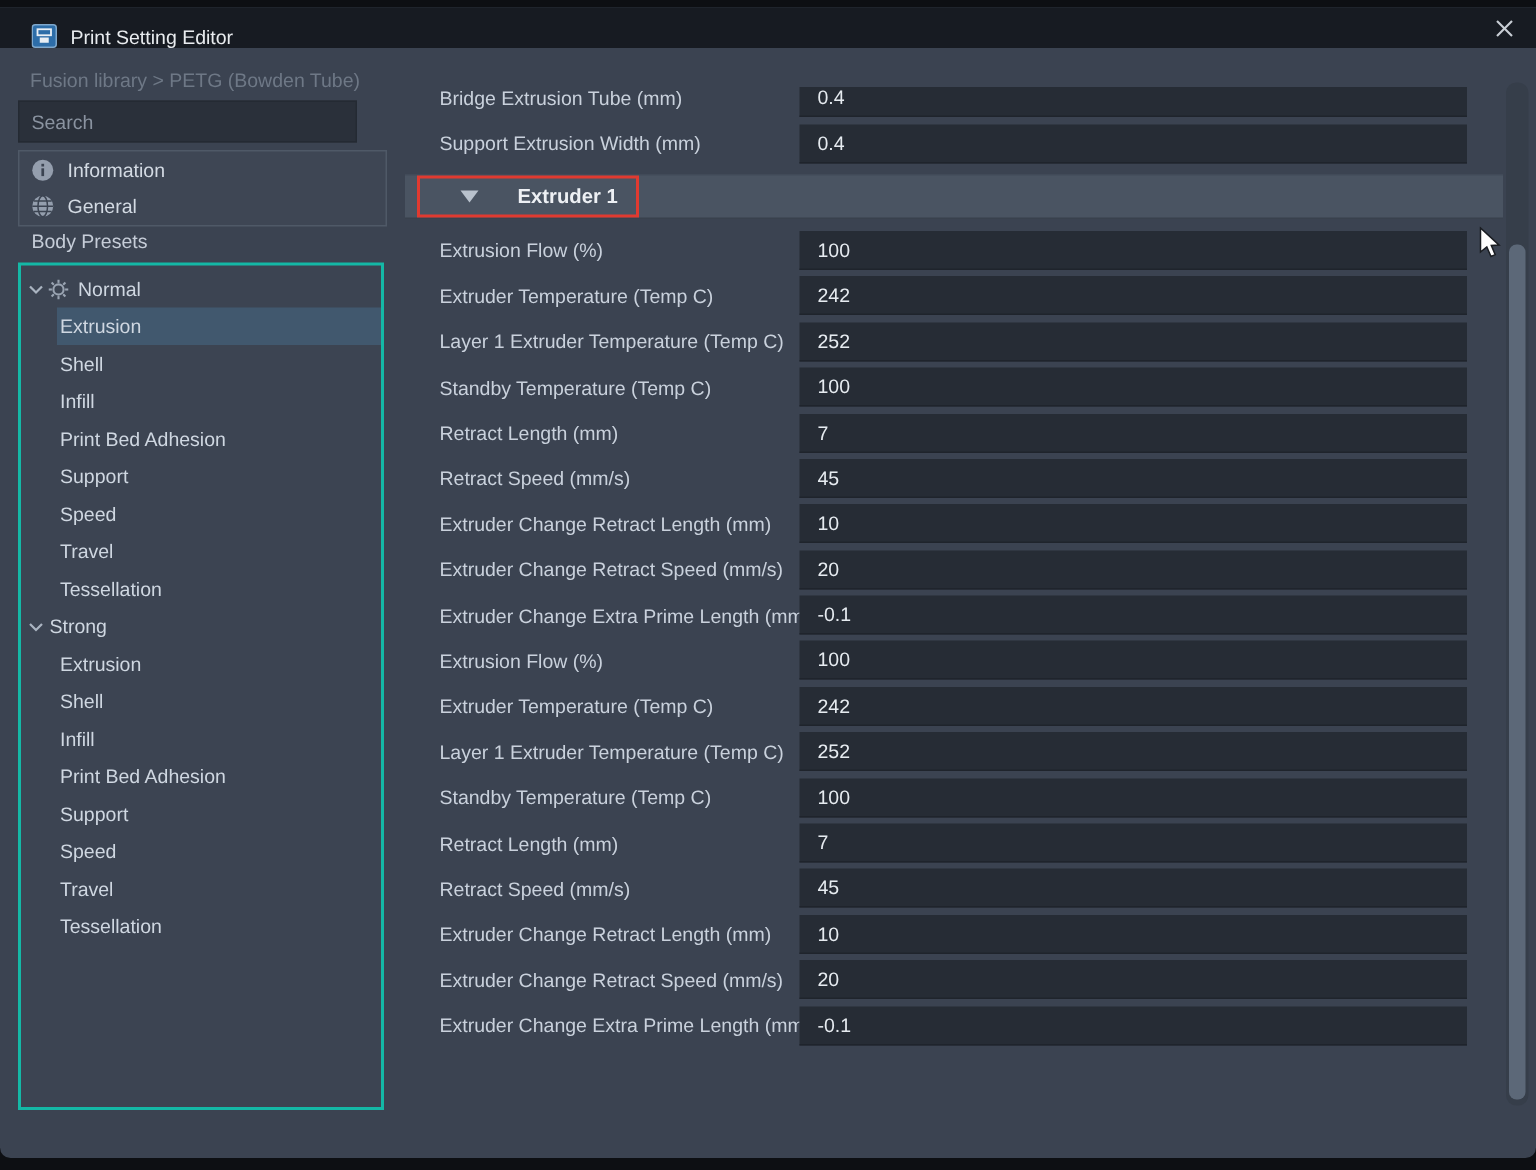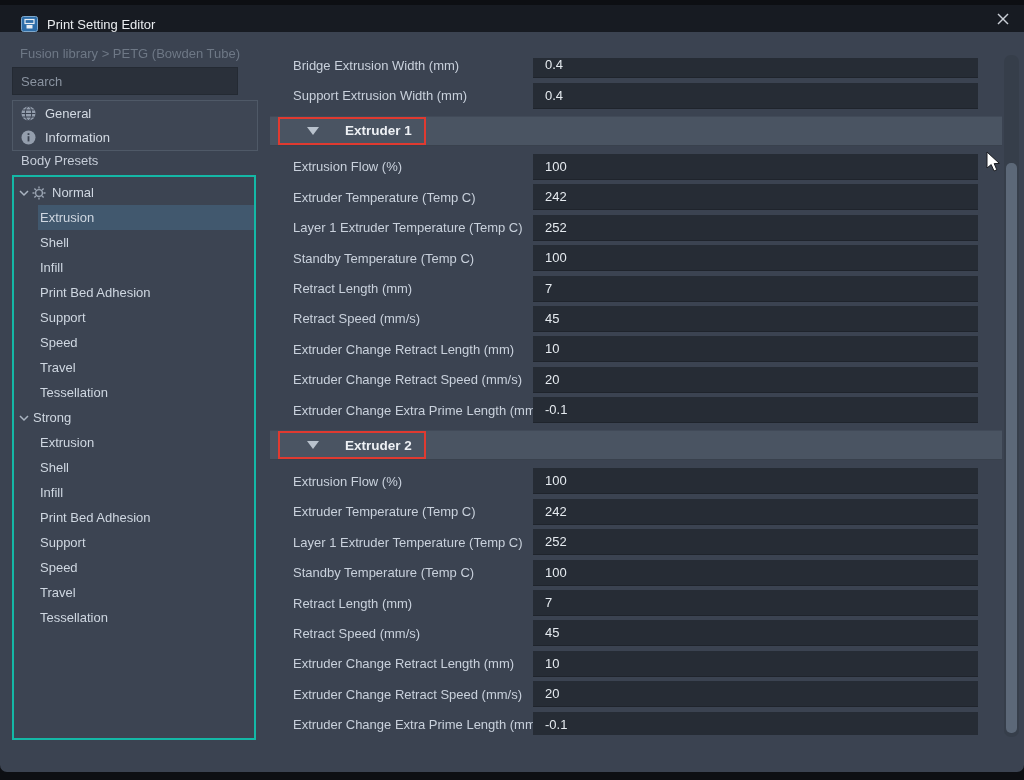--- a/index.html
+++ b/index.html
@@ -134,34 +134,34 @@
   <div class="breadcrumb">Fusion library &gt; PETG (Bowden Tube)</div>
 
   <div class="search-box">
     <input type="text" placeholder="Search" style="">
   </div>
 
   <div class="info-panel">
     <div class="info-row">
       <svg width="15" height="15" viewBox="0 0 15 15">
         <circle cx="7.5" cy="7.5" r="7" fill="#949ead"></circle>
+        <rect x="6.6" y="6.2" width="1.8" height="5.2" fill="#3b4351"></rect>
+        <rect x="6.6" y="3.2" width="1.8" height="1.8" fill="#3b4351"></rect>
+      </svg>
+      <span class="lbl">Information</span>
+    </div>
+    <div class="info-row">
+      <svg width="15" height="15" viewBox="0 0 15 15">
+        <circle cx="7.5" cy="7.5" r="7" fill="#949ead"></circle>
         <ellipse cx="7.5" cy="7.5" rx="3.2" ry="7" fill="none" stroke="#3b4351" stroke-width="1"></ellipse>
         <line x1="0.5" y1="7.5" x2="14.5" y2="7.5" stroke="#3b4351" stroke-width="1"></line>
         <line x1="1.6" y1="4" x2="13.4" y2="4" stroke="#3b4351" stroke-width="1"></line>
         <line x1="1.6" y1="11" x2="13.4" y2="11" stroke="#3b4351" stroke-width="1"></line>
       </svg>
       <span class="lbl">General</span>
-    </div>
-    <div class="info-row">
-      <svg width="15" height="15" viewBox="0 0 15 15">
-        <circle cx="7.5" cy="7.5" r="7" fill="#949ead"></circle>
-        <rect x="6.6" y="6.2" width="1.8" height="5.2" fill="#3b4351"></rect>
-        <rect x="6.6" y="3.2" width="1.8" height="1.8" fill="#3b4351"></rect>
-      </svg>
-      <span class="lbl">Information</span>
     </div>
   </div>
 
   <div class="section-label">Body Presets</div>
 
   <div class="tree-panel">
 
     <div class="tree-row preset">
       <svg class="chev" width="12" height="12" viewBox="0 0 12 12">
         <polyline points="2,4 6,8 10,4" fill="none" stroke="#aab4c1" stroke-width="1.5"></polyline>
@@ -235,21 +235,21 @@
       </div>
     <div class="tree-row child">
       <span class="lbl">Tessellation</span>
       </div>
   </div>
 
   <div class="content-viewport">
     <div class="content-inner">
 
       <div class="field-row">
-        <span class="field-label">Bridge Extrusion Width (mm)</span>
+        <span class="field-label">Bridge Extrusion Tube (mm)</span>
         <input class="field-input" value="0.4" style="">
       </div>
       <div class="field-row">
         <span class="field-label">Support Extrusion Width (mm)</span>
         <input class="field-input" value="0.4" style="">
       </div>
 
       <div class="section-header">
         <span class="tri"></span>
         <span class="section-title">Extruder 1</span>
@@ -286,25 +286,20 @@
         </div>
       <div class="field-row">
         <span class="field-label">Extruder Change Retract Speed (mm/s)</span>
         <input class="field-input" value="20" style="">
         </div>
       <div class="field-row">
         <span class="field-label">Extruder Change Extra Prime Length (mm)</span>
         <input class="field-input" value="-0.1" style="">
         </div>
 
-      <div class="section-header">
-        <span class="tri"></span>
-        <span class="section-title">Extruder 2</span>
-        <span class="red-box"></span>
-      </div>
 
       <div class="field-row">
         <span class="field-label">Extrusion Flow (%)</span>
         <input class="field-input" value="100" style="">
         </div>
       <div class="field-row">
         <span class="field-label">Extruder Temperature (Temp C)</span>
         <input class="field-input" value="242" style="">
         </div>
       <div class="field-row">

